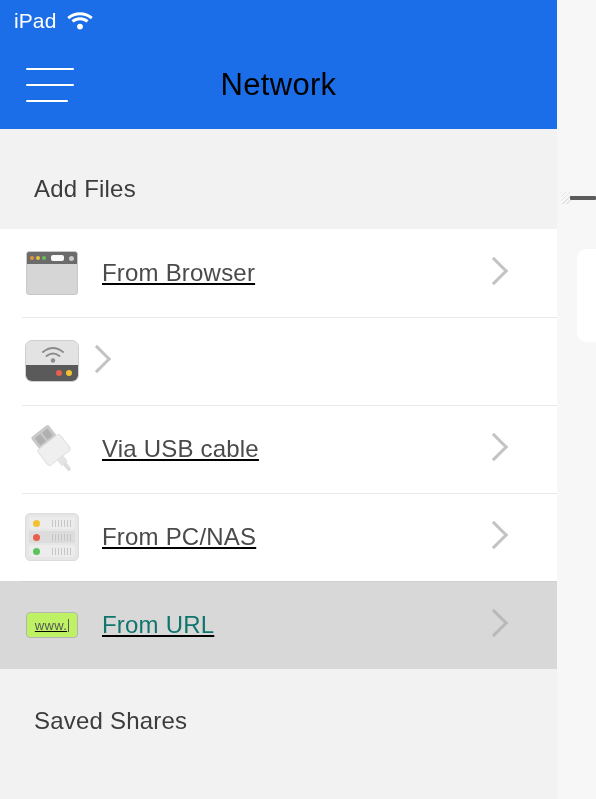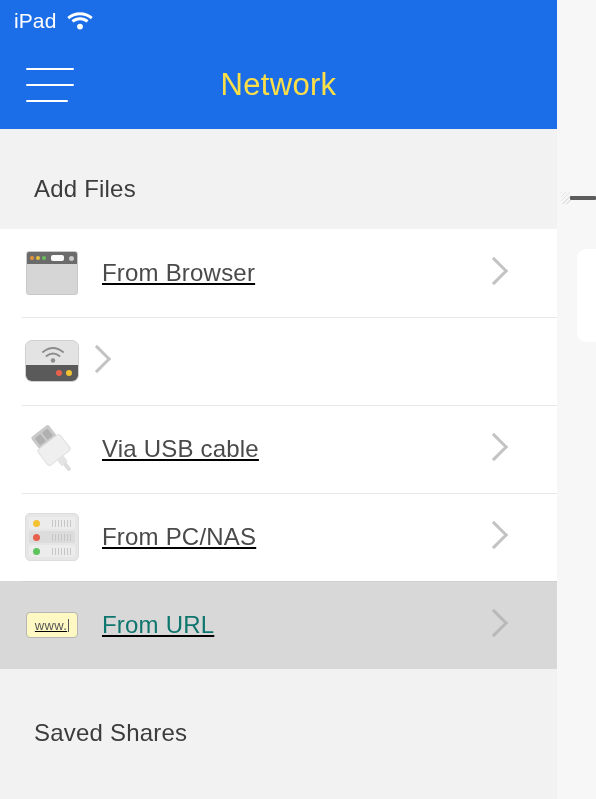--- a/index.html
+++ b/index.html
@@ -44,34 +44,34 @@
     cursor:pointer;
   }
   .hamburger span { display:block; height:2px; background:#fff; border-radius:1px; }
   .hamburger span:nth-child(1){ width:48px; }
   .hamburger span:nth-child(2){ width:48px; }
   .hamburger span:nth-child(3){ width:42px; }
   .nav-title {
     position:absolute; left:0; right:0; top:50%;
     transform:translateY(-50%);
     text-align:center;
-    color:#fde047; font-size:31px; font-weight:400;
+    color:#000000; font-size:31px; font-weight:400;
     letter-spacing:.3px;
     pointer-events:none;
   }
 
   
   .list-scroll { flex:1; overflow:hidden; background:#f2f2f2; }
 
   .section-header {
     background:#f2f2f2;
     padding:46px 0 26px 34px;
     font-size:24px; color:#3c3c3c; letter-spacing:.2px;
   }
-  .section-header.saved { padding-top:50px; padding-bottom:0; }
+  .section-header.saved { padding-top:38px; padding-bottom:0; }
 
   .list-group { background:#ffffff; }
 
   .row {
     height:88px; background:#ffffff;
     display:flex; align-items:center;
     position:relative; cursor:pointer;text-decoration:underline;
   }
   .row.pressed { background:#d8d8d8; }
   .row + .row::before {
@@ -164,21 +164,21 @@
   .ic-nas .nled { width:7px; height:7px; border-radius:50%; flex:none; }
   .ic-nas .vents {
     flex:1; height:7px; margin-left:8px;
     background:repeating-linear-gradient(90deg,#c6c6c6 0 1px,transparent 1px 3px);
   }
 
   
   .ic-url {
     width:52px; height:26px;
     border:1px solid #b5b5b5; border-radius:4px;
-    background:#fef9c3;
+    background:#bef264;
     display:flex; align-items:center; justify-content:center;
     font-size:13px; color:#555; letter-spacing:.3px;
     font-family:"Liberation Sans", sans-serif;
   }
   .ic-url .caret {
     display:inline-block; width:1px; height:13px;
     background:#555; margin-left:1px;
   }
 
   

